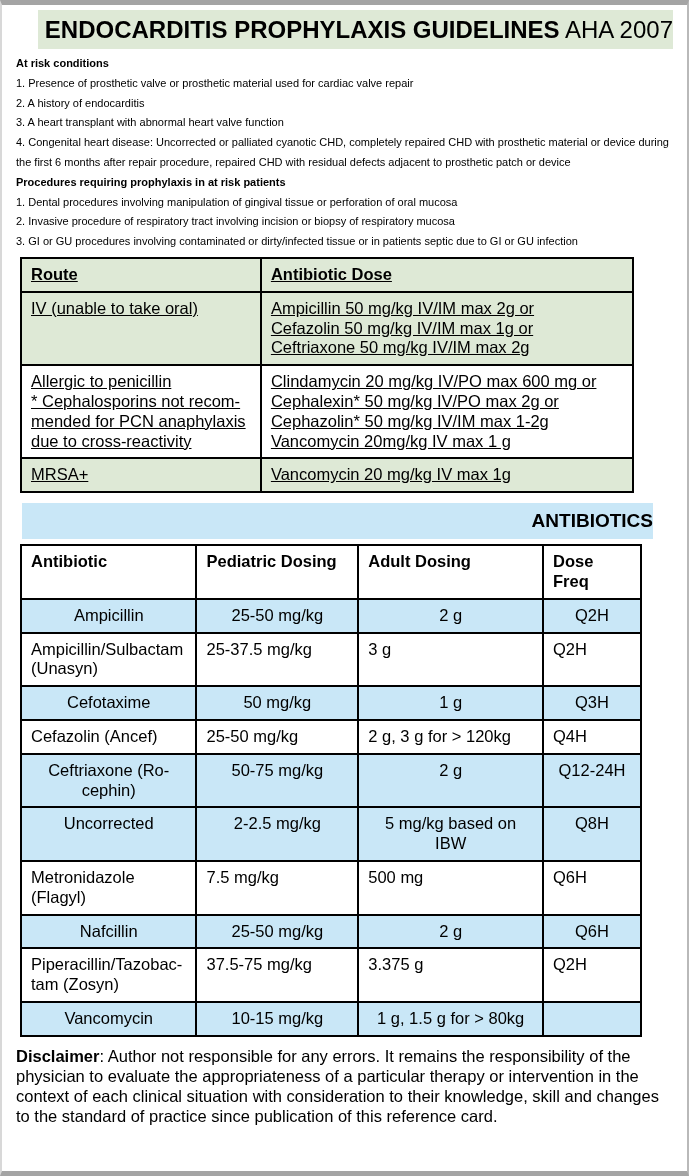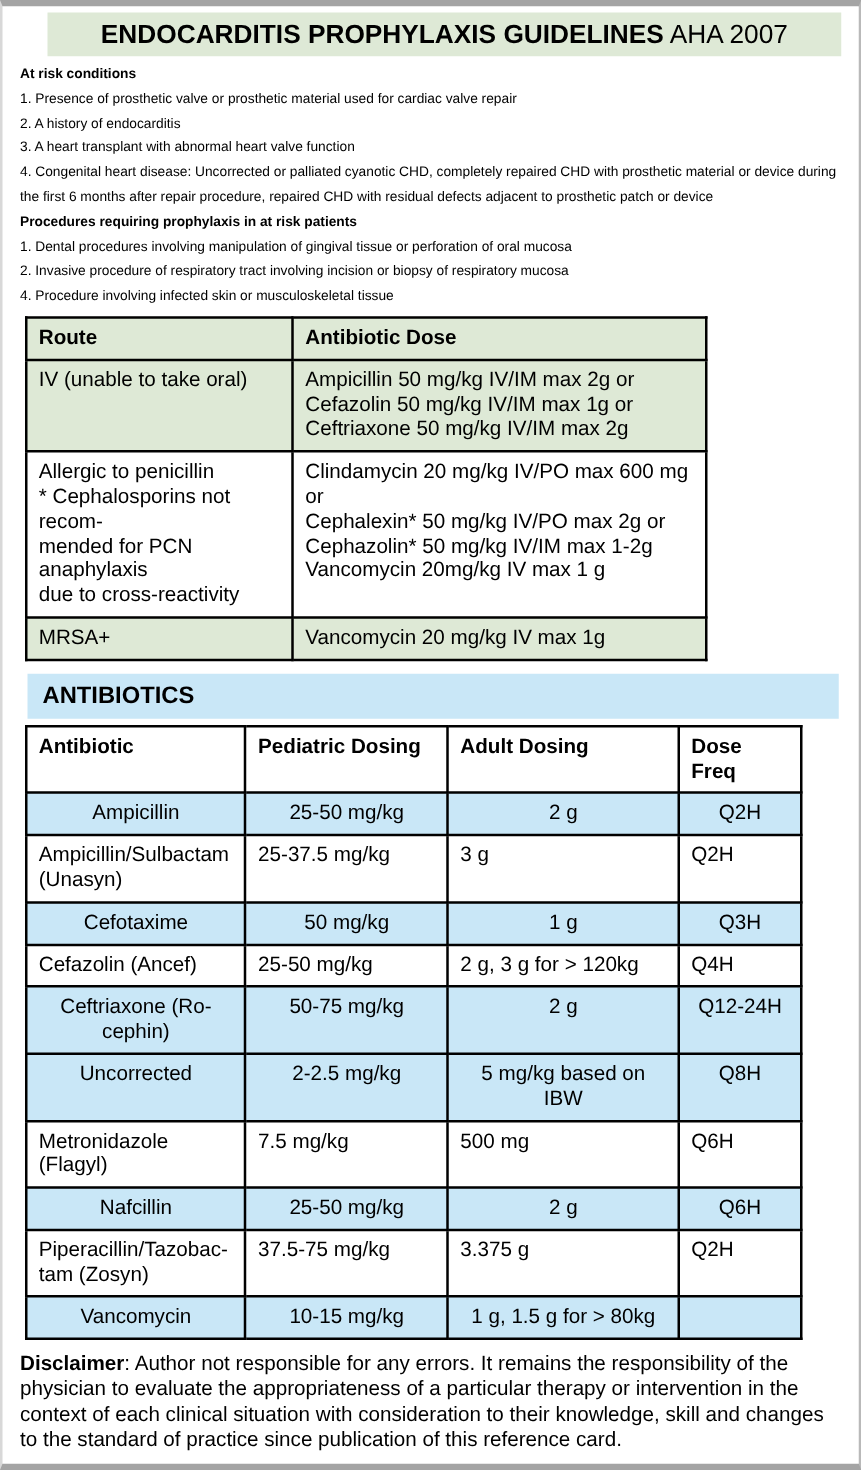--- a/index.html
+++ b/index.html
@@ -11,22 +11,22 @@
     background: #fff;
     border-top: 5px solid #a4a4a4;
     border-bottom: 5px solid #a4a4a4;
     border-left: 2px solid #d8d8d8;
     border-right: 2px solid #b9b9b9;
     overflow: hidden;
   }
   .title-banner {
     margin: 5px 14px 3px 36px;
     background: var(--green, #dee9d6);
-    text-align: center;
-    font-size: 21px;
+    text-align: right;
+    font-size: 24px;
     padding: 6px 0 5px 0;
   }
   .title-banner b { font-weight: bold; }
   .text-block {
     padding: 2px 14px 2px 14px;
     font-size: 11px;
     line-height: 19.8px;
   }
   .text-block p { margin: 0; }
   .text-block p.h { font-weight: bold; }
@@ -37,32 +37,32 @@
     line-height: 19.8px;
   }
   td, th {
     border: 2px solid #000;
     padding: 6px 9px;
     vertical-align: top;
     text-align: left;
     white-space: pre-line;
   }
   th { font-weight: bold; }
-  .route-table { margin: 3px 0 0 18px; width: 546px; }
+  .route-table { margin: 3px 0 0 18px; width: 614px; text-decoration: underline; }
   .route-table col.c1 { width: 39.2%; }
   .route-table col.c2 { width: 60.8%; }
   .route-table thead th { background: var(--green, #dee9d6); }
   .route-table tr.shaded td { background: var(--green, #dee9d6); }
   .abx-banner {
-    margin: 10px 16px 0 20px;
+    margin: 10px 34px 0 20px;
     background: var(--blue, #c9e7f7);
-    text-align: left;
+    text-align: right;
     font-weight: bold;
     font-size: 19px;
-    padding: 7px 12px;
+    padding: 7px 0;
   }
   .abx-table { margin: 5px 0 0 18px; width: 622px; }
   .abx-table col.c1 { width: 28.3%; }
   .abx-table col.c2 { width: 26.1%; }
   .abx-table col.c3 { width: 29.8%; }
   .abx-table col.c4 { width: 15.8%; }
   .abx-table tr.shaded td { background: var(--blue, #c9e7f7); text-align: center; }
   .disclaimer {
     margin: 9px 14px 0 14px;
     font-size: 16.5px;
@@ -87,22 +87,22 @@
   <p class="line">3. A heart transplant with abnormal heart valve function</p>
 
   <p class="line">4. Congenital heart disease: Uncorrected or palliated cyanotic CHD, completely repaired CHD with prosthetic material or device during the first 6 months after repair procedure, repaired CHD with residual defects adjacent to prosthetic patch or device</p>
 </div>
   <p class="h">Procedures requiring prophylaxis in at risk patients</p>
   <div>
   <p class="line">1. Dental procedures involving manipulation of gingival tissue or perforation of oral mucosa</p>
 
   <p class="line">2. Invasive procedure of respiratory tract involving incision or biopsy of respiratory mucosa</p>
 
-
-  <p class="line">4. Procedure involving infected skin or musculoskeletal tissue</p>
+  <p class="line">3. GI or GU procedures involving contaminated or dirty/infected tissue or in patients septic due to GI or GU infection</p>
+
 </div>
 </div>
 
 <table class="route-table">
   <colgroup>
       <col class="c1">
       <col class="c2">
     </colgroup>
   <thead>
     <tr>

